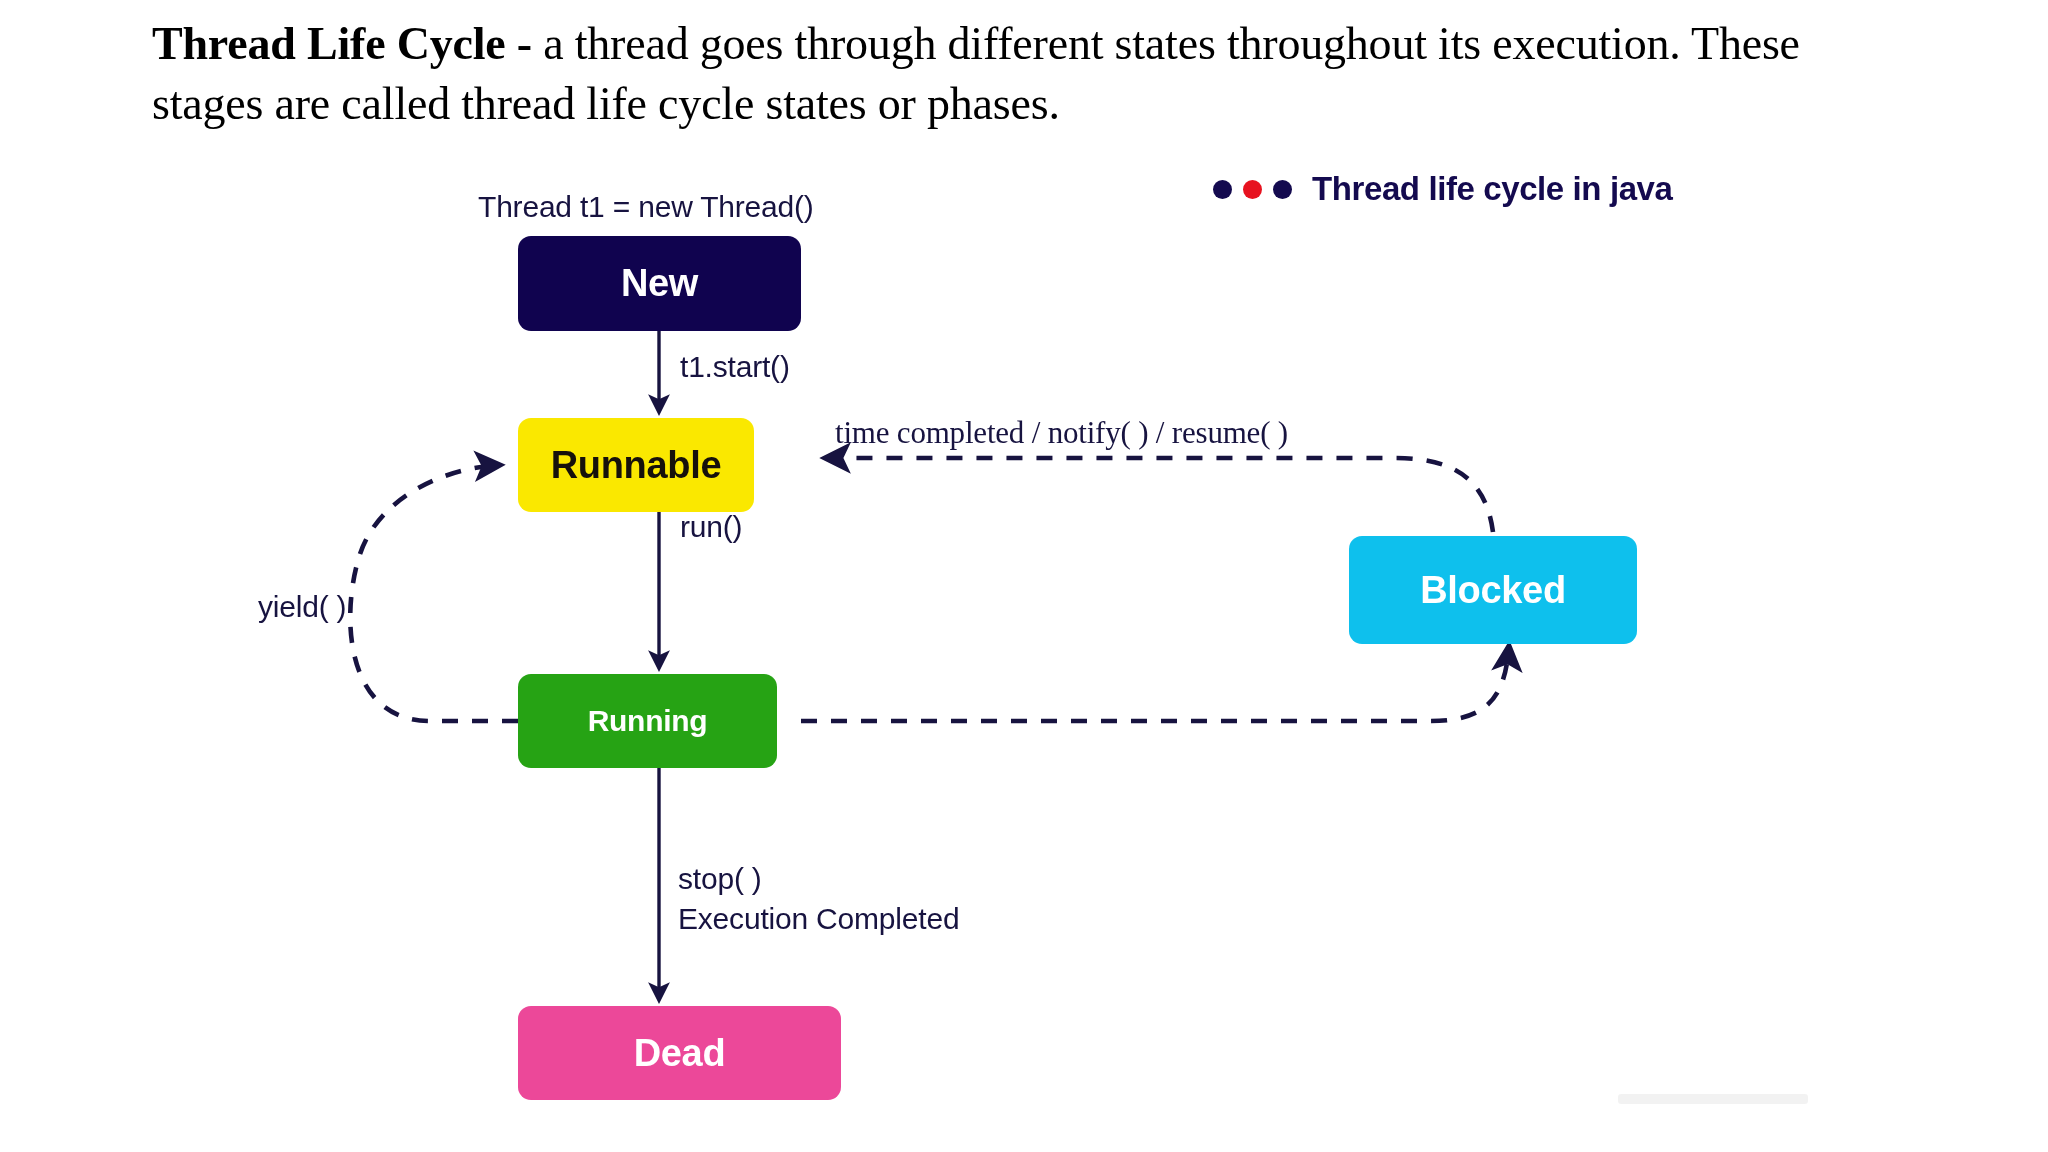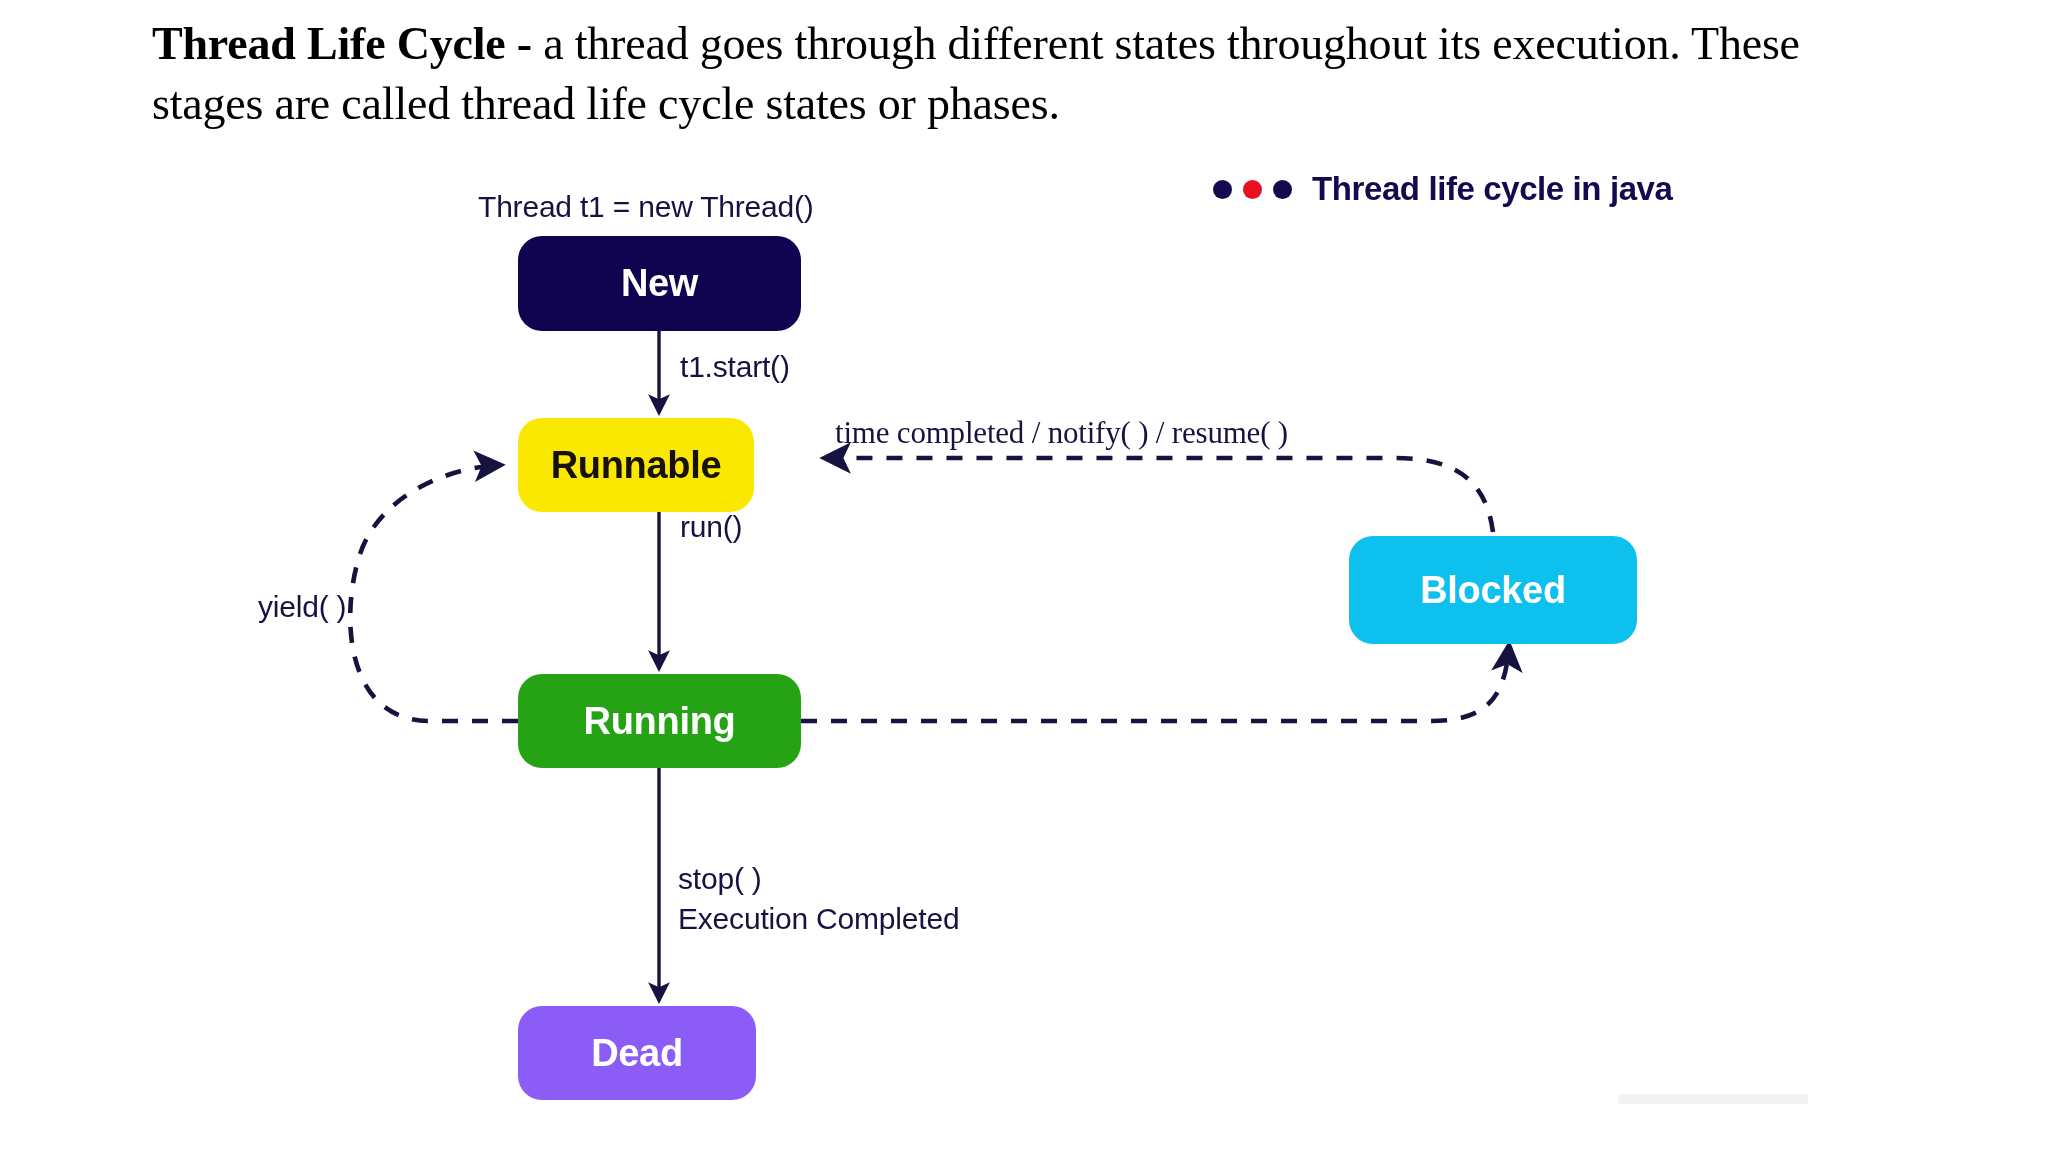--- a/index.html
+++ b/index.html
@@ -73,21 +73,21 @@
     letter-spacing: -0.4px;
     white-space: nowrap;
   }
 
   
   .node {
     position: absolute;
     display: flex;
     align-items: center;
     justify-content: center;
-    border-radius: 24px;
+    border-radius: 13px;
     font-weight: bold;
     letter-spacing: -0.3px;
     box-sizing: border-box;
   }
   .node span { display: block; }
 
   #node-new {
     left: 518px; top: 86px;
     width: 283px; height: 95px;
     background: #10034f;
@@ -96,36 +96,36 @@
   }
   #node-runnable {
     left: 518px; top: 268px;
     width: 236px; height: 94px;
     background: #fae800;
     color: #16110b;
     font-size: 38px;
   }
   #node-running {
     left: 518px; top: 524px;
-    width: 283px; height: 94px;
+    width: 259px; height: 94px;
     background: #26a314;
     color: #ffffff;
-    font-size: 38px;
+    font-size: 30px;
   }
   #node-blocked {
     left: 1349px; top: 386px;
     width: 288px; height: 108px;
     background: #0ec0ed;
     color: #ffffff;
     font-size: 38px;
   }
   #node-dead {
     left: 518px; top: 856px;
-    width: 238px; height: 94px;
-    background: #8b5cf6;
+    width: 323px; height: 94px;
+    background: #ec4899;
     color: #ffffff;
     font-size: 38px;
   }
 
   
   .edge-label {
     position: absolute;
     color: #171340;
     font-size: 30px;
     letter-spacing: -0.2px;

